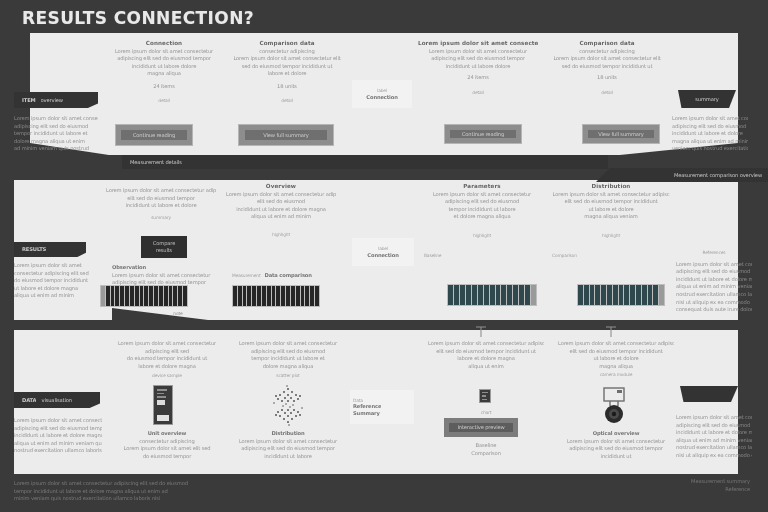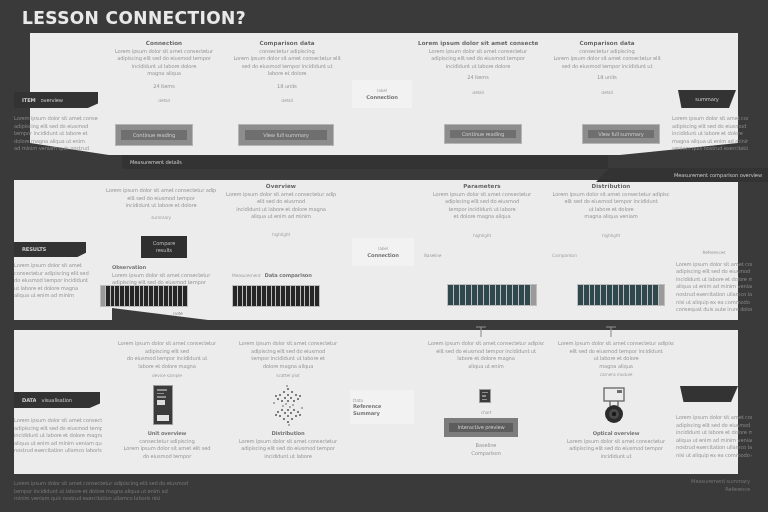--- a/index.html
+++ b/index.html
@@ -148,21 +148,21 @@
   
   .col{ position:absolute; }
   .stack > *{ margin-bottom:1px; }
 
   .footnote{ position:absolute; }
   .footnote .bt{ color:#7f7f7f; }
 </style>
 </head>
 <body>
 
-<div class="title">LESSON CONNECTION?</div>
+<div class="title">RESULTS CONNECTION?</div>
 
 <div class="panel p1"></div>
 
 <div class="wedge" style="left:30px; top:143px; width:92px; height:14px; clip-path:polygon(0 100%,0 0,100% 100%);"></div>
 <div class="wedge" style="left:600px; top:143px; width:138px; height:14px; clip-path:polygon(0 100%,100% 0,100% 100%);"></div>
 
 <div class="ribbon" style="left:14px; top:92px; width:84px; height:16px;">
   <span class="bt strong">ITEM</span>
   <span class="bt">overview</span>
 </div>

